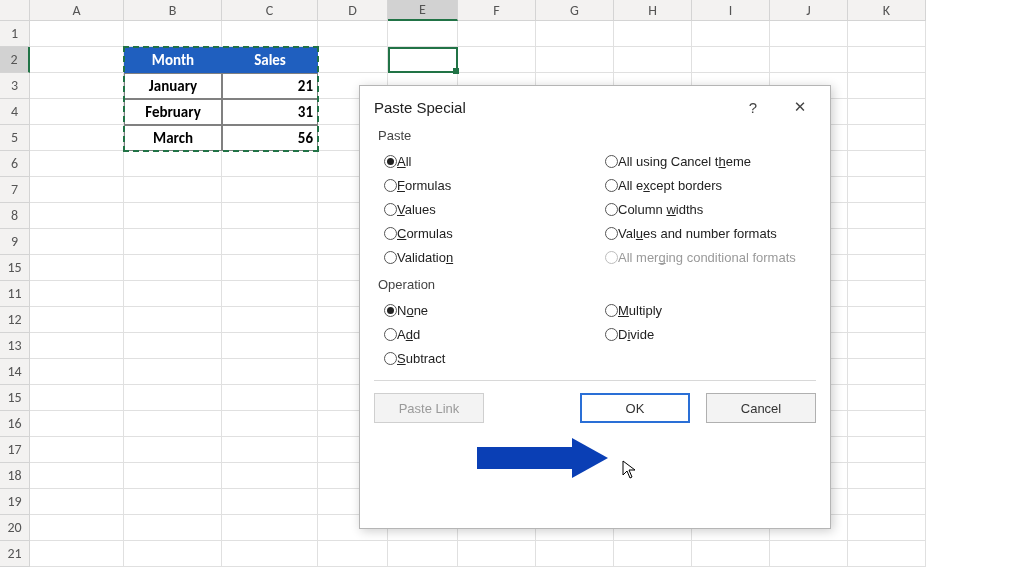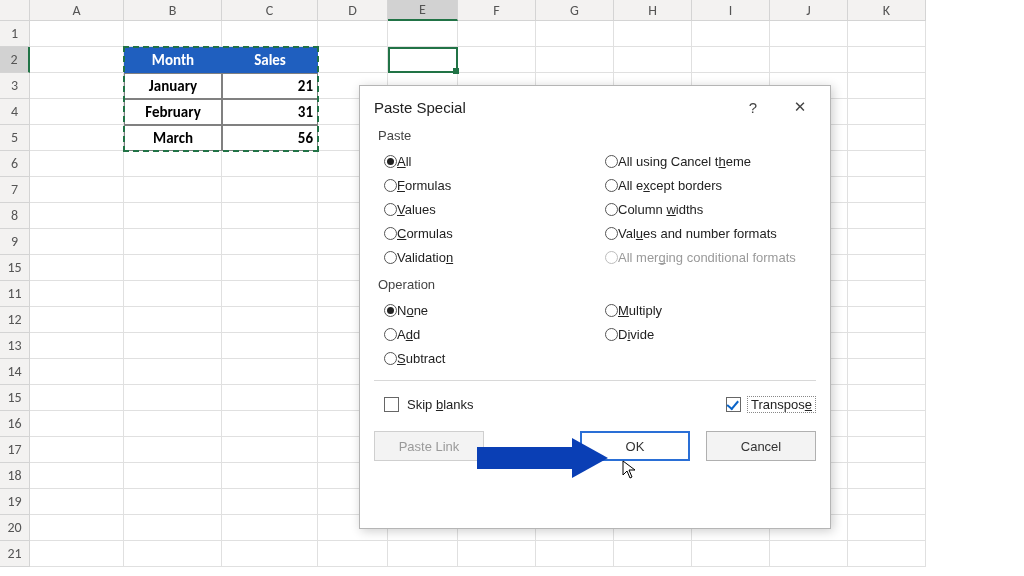--- a/index.html
+++ b/index.html
@@ -504,30 +504,20 @@
               <span class="rdo"></span>
               <span><span></span><span class="u">M</span><span>ultiply</span></span>
             </div>
             <div class="radio-row">
               <span class="rdo"></span>
               <span><span>D</span><span class="u">i</span><span>vide</span></span>
             </div>
           </div>
       </div>
       <div class="sep"></div>
-      <div class="checks">
-        <div class="skip-wrap">
-          <span class="chk"></span>
-          <span class="chk-label"><span>Skip </span><span class="u">b</span><span>lanks</span></span>
-        </div>
-        <div class="trans-wrap">
-          <span class="chk checked"></span>
-          <span class="chk-label label-box transpose-focus"><span>Transpos</span><span class="u">e</span><span></span></span>
-        </div>
-      </div>
     </div>
     <div class="btn-row">
       <div class="btn paste-link">Paste Link</div>
       <div class="spacer"></div>
       <div class="btn ok">OK</div>
       <div class="btn cancel">Cancel</div>
     </div>
   </div>
 
   <div class="arrow">

